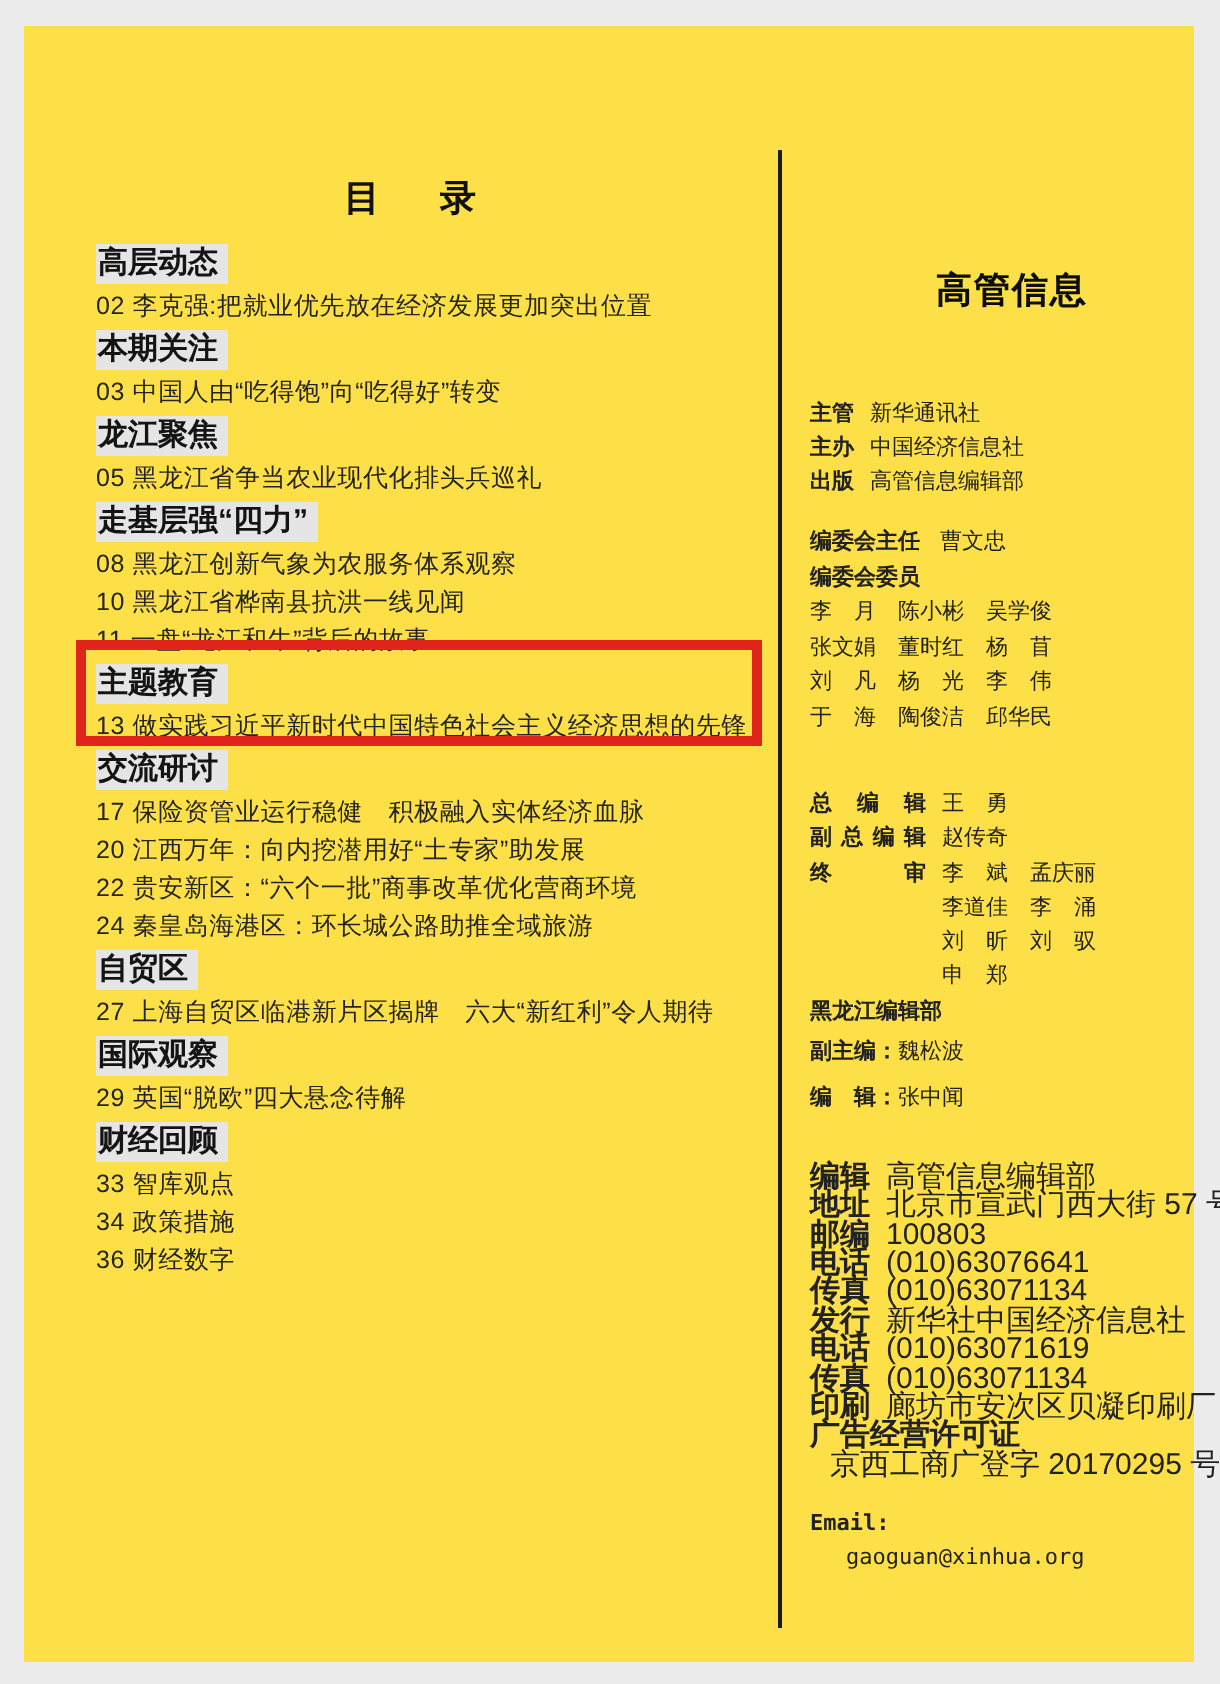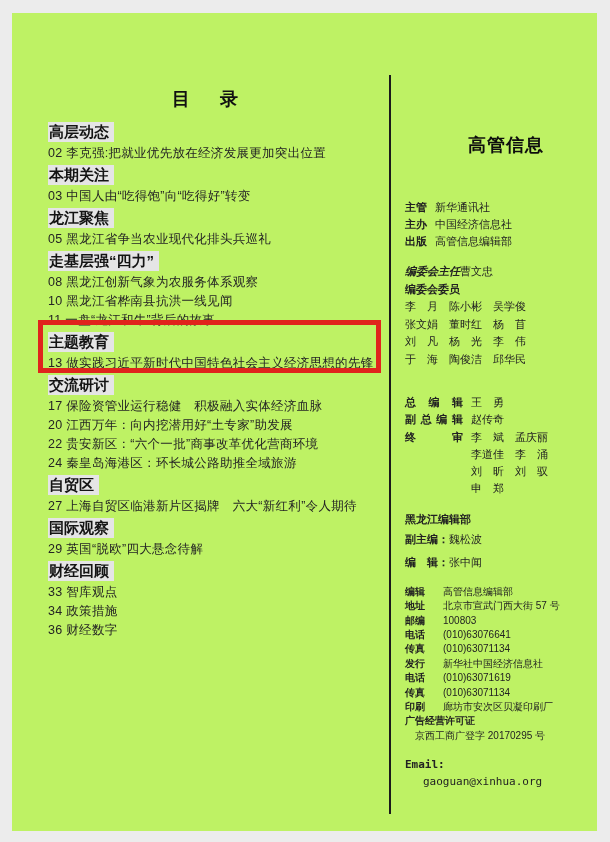--- a/index.html
+++ b/index.html
@@ -4,21 +4,21 @@
 <style>
   html,body{margin:0;padding:0;}
   body{
     width:610px;height:842px;position:relative;overflow:hidden;
     background:#ececec;
     font-family:"Liberation Sans","DejaVu Sans",sans-serif;
     color:#1c1c1c;
   }
   .sheet{
     position:absolute;left:12px;top:13px;width:585px;height:818px;
-    background:#bef264;
+    background:#fde047;
   }
   
   .toc-title{
     position:absolute;left:36px;top:74px;width:320px;
     text-align:center;font-size:18px;font-weight:bold;
     letter-spacing:6px;color:#111;
   }
   .toc-col{
     position:absolute;left:36px;top:107px;width:330px;
   }
@@ -51,29 +51,29 @@
   .mast-title{
     font-size:18px;font-weight:bold;text-align:center;
     letter-spacing:1px;color:#0d0d0d;margin:5px 0 0 0;
   }
   .mh-row{display:flex;line-height:17px;white-space:nowrap;}
   .mh-label{font-weight:bold;flex-shrink:0;}
   .blockA{margin-top:42px;}
   .blockA .mh-label{width:30px;}
   .blockB{margin-top:13px;}
   .blockB .mh-row{line-height:17.5px;}
-  .blockB .chair-label{font-style:italic;}
+  .blockB .chair-label{margin-right:10px;}
   .member-row{line-height:17.5px;white-space:nowrap;}
   .blockC{margin-top:26px;}
   .blockC .mh-row{line-height:17.3px;}
   .blockC .mh-label{width:58px;margin-right:8px;text-align:justify;text-align-last:justify;}
-  .blockD{margin-top:13px;}
+  .blockD{}
   .blockD .dept-title{font-weight:bold;line-height:17px;}
   .blockD .mh-row{line-height:23px;}
-  .blockE{margin-top:11px;font-size:10px;}
+  .blockE{margin-top:21px;font-size:15px;}
   .blockE .mh-row{line-height:14.4px;}
   .blockE .mh-label{width:28px;margin-right:10px;}
   .license-label{font-weight:bold;line-height:14.4px;}
   .license-value{line-height:14.4px;padding-left:10px;white-space:nowrap;}
   .blockF{margin-top:14px;}
   .email-label{font-weight:bold;font-family:"DejaVu Sans Mono","Liberation Mono",monospace;font-size:11px;line-height:16px;}
   .email-value{font-family:"DejaVu Sans Mono","Liberation Mono",monospace;font-size:11px;line-height:18px;padding-left:18px;}
 </style>
 </head>
 <body>

